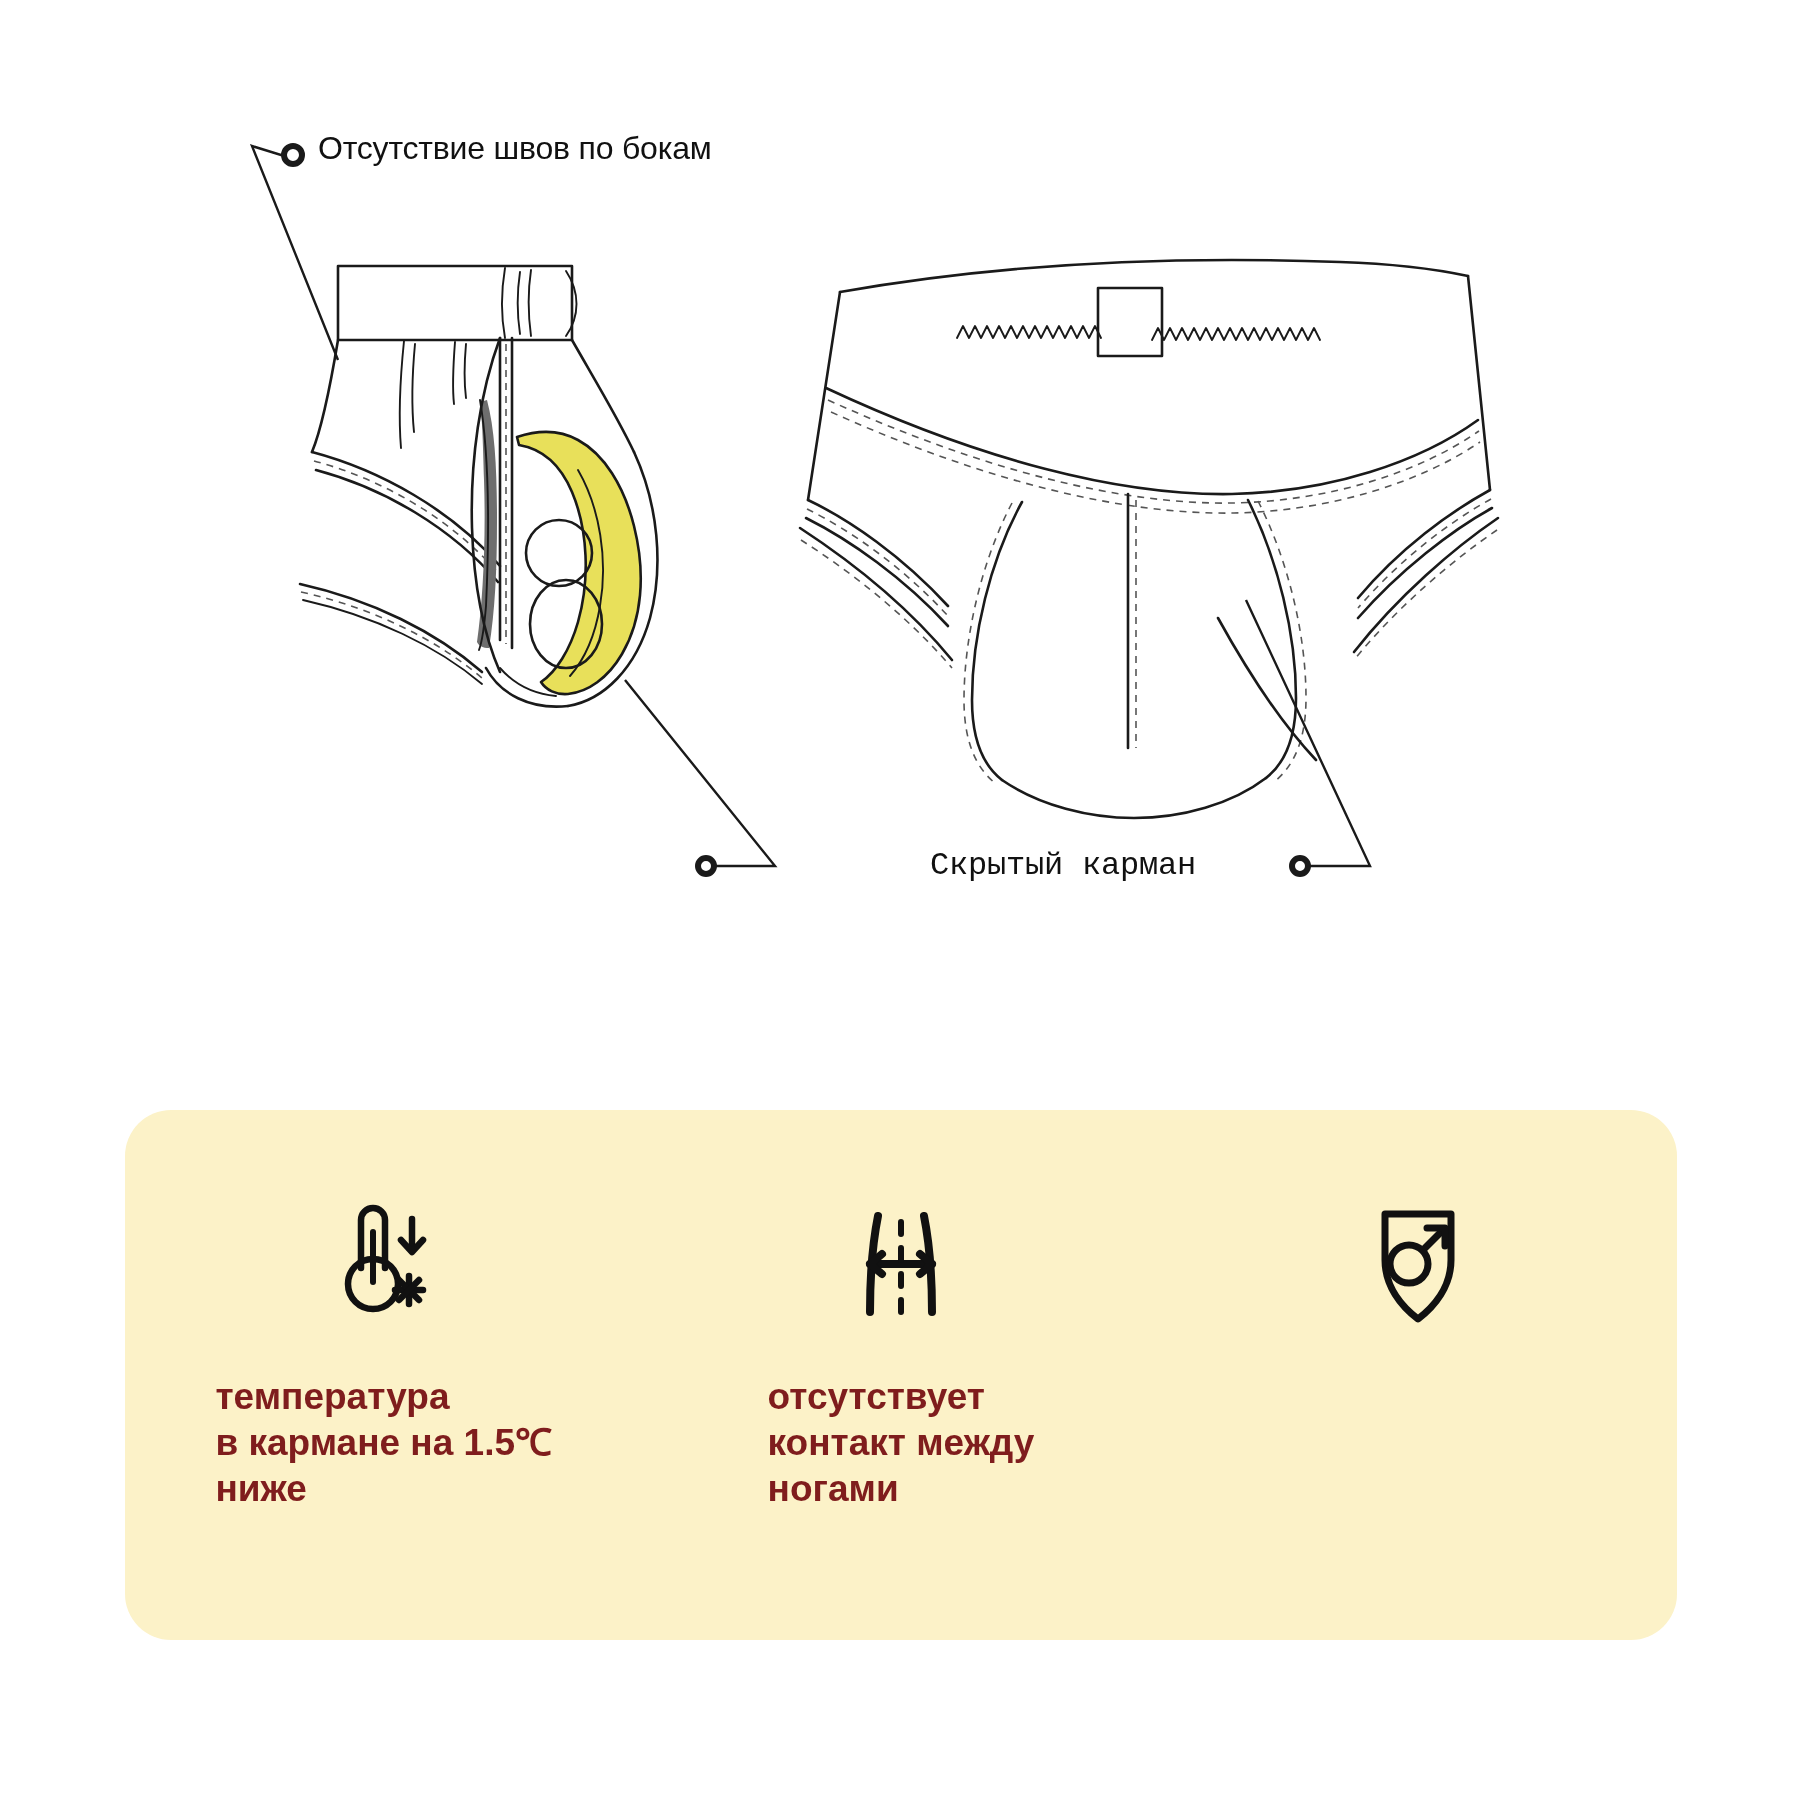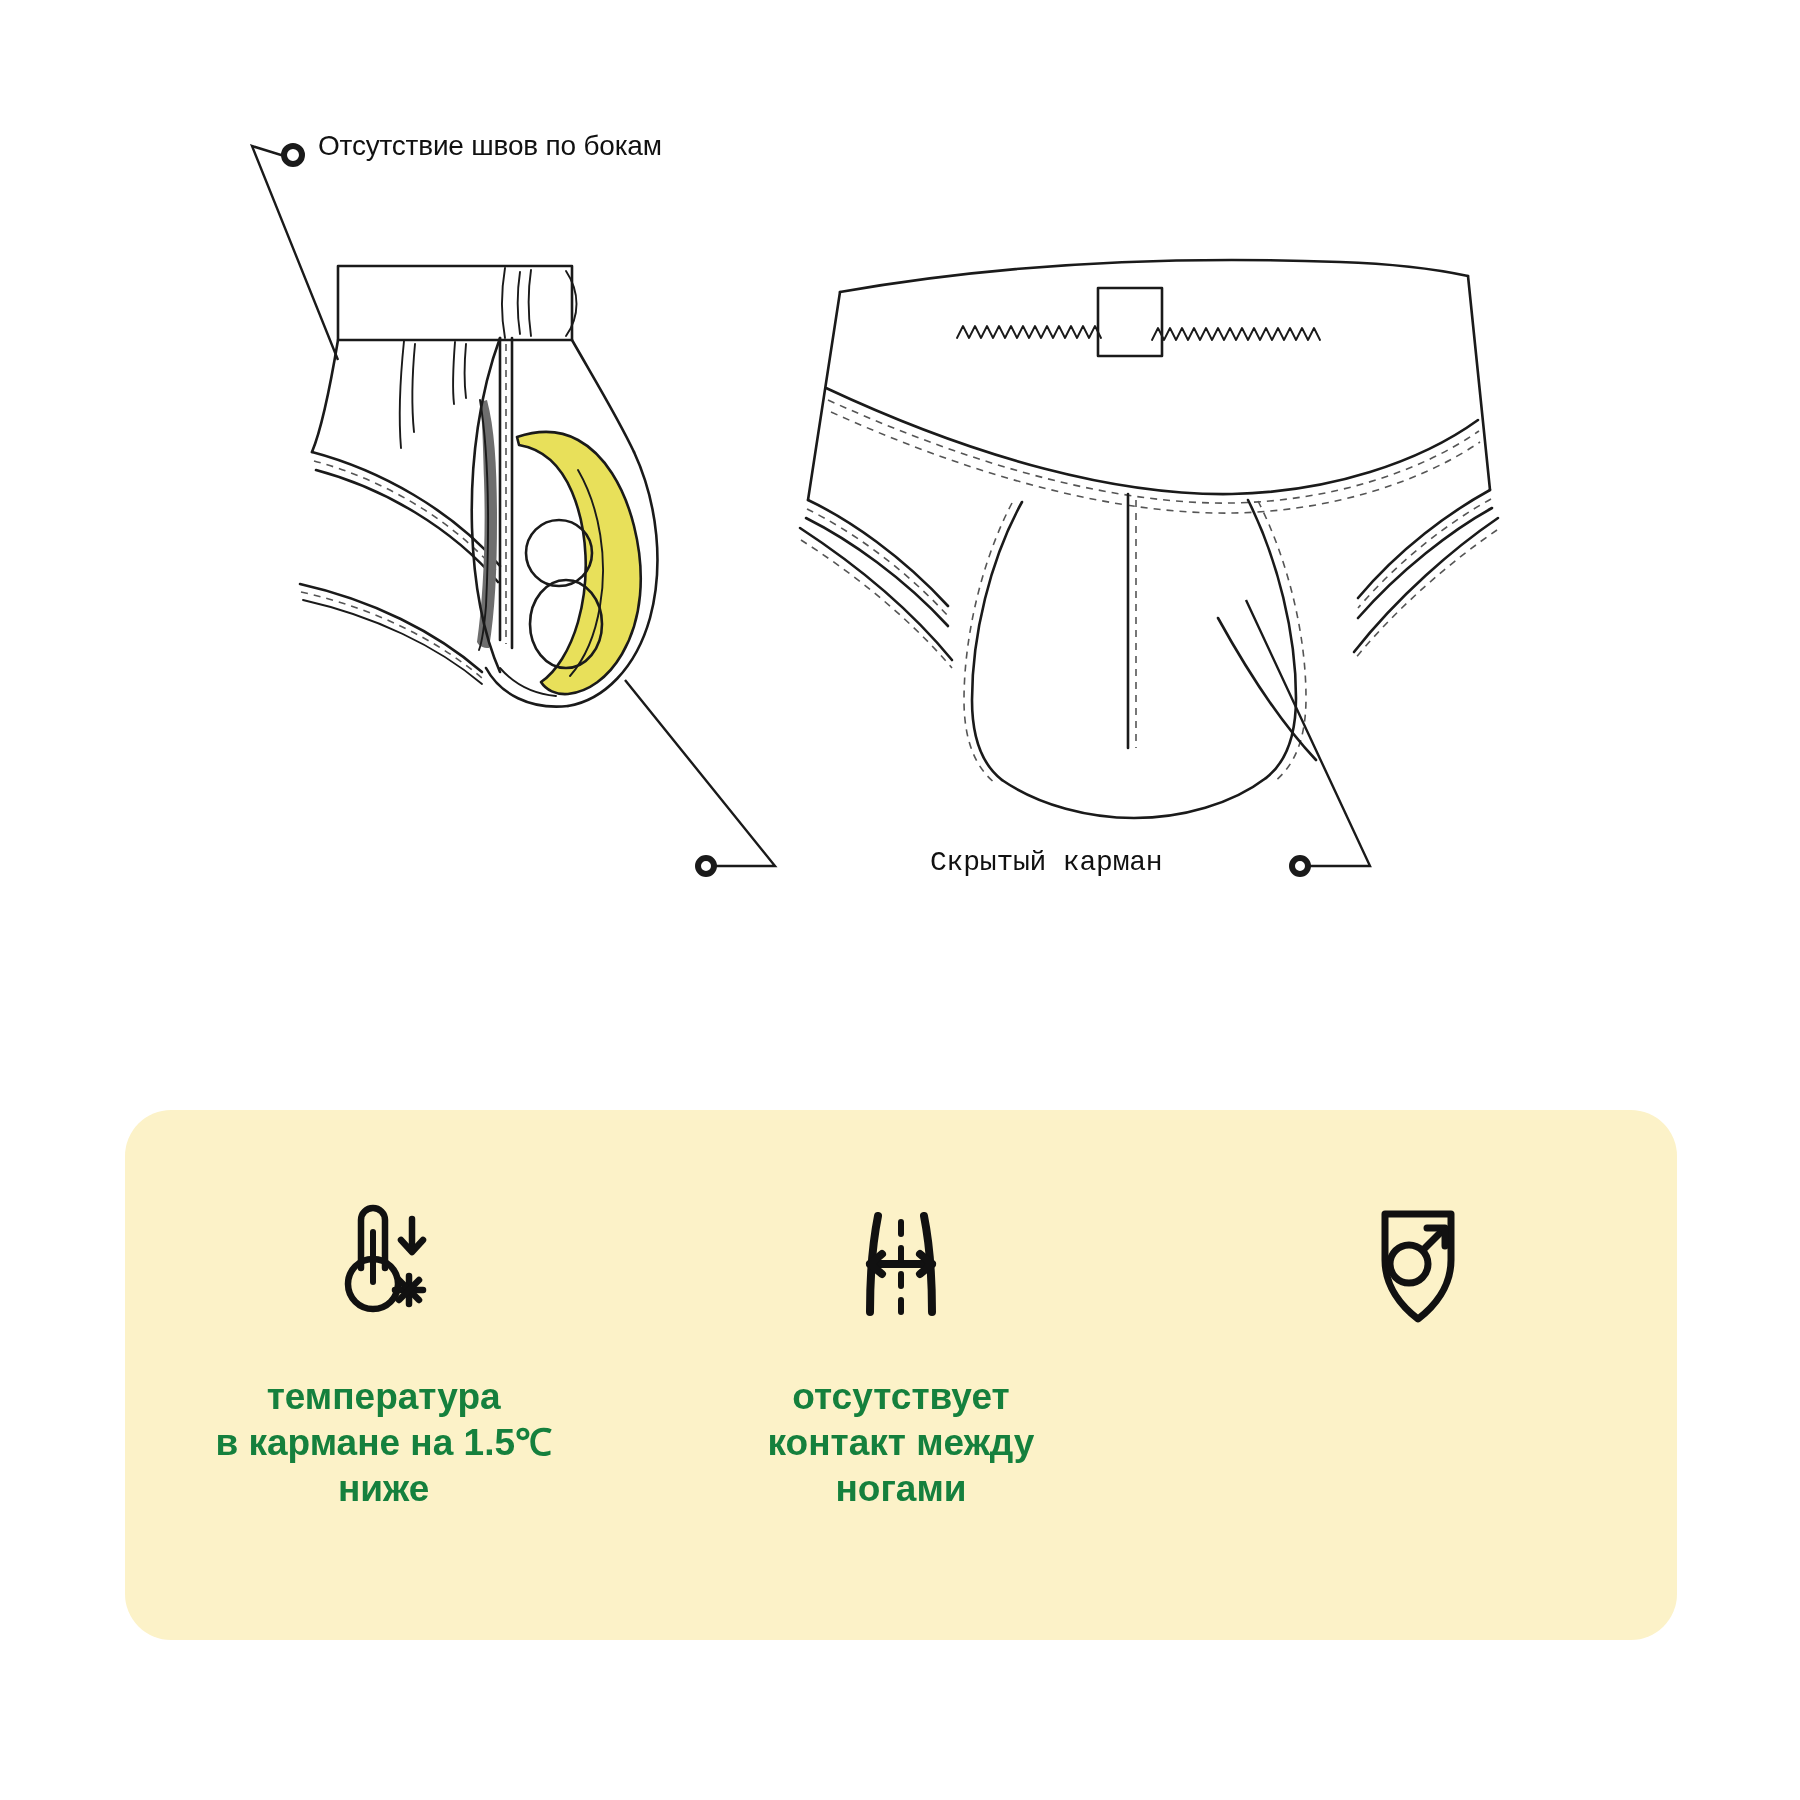--- a/index.html
+++ b/index.html
@@ -26,21 +26,21 @@
     left: 0;
     top: 0;
     width: 1800px;
     height: 1800px;
     pointer-events: none;
   }
 
   
   .callout-label {
     position: absolute;
-    font-size: 28px;
+    font-size: 32px;
     line-height: 1.1;
     letter-spacing: -0.2px;
     white-space: nowrap;
     color: #111111;
   }
   #label-no-side-seams { left: 318px; top: 131px; }
   #label-no-leg-contact { left: 108px; top: 848px; }
   #label-hidden-pocket  { left: 930px; top: 848px; font-family: Liberation Mono, monospace; }
 
   
@@ -76,22 +76,22 @@
     height: 130px;
     display: flex;
     align-items: center;
     justify-content: center;
   }
   .feature-caption {
     margin-top: 42px;
     font-size: 37px;
     font-weight: bold;
     line-height: 1.24;
-    text-align: center;
-    color: #15803d;
+    text-align: left;
+    color: #7f1d1d;
     white-space: pre-line;
   }
 </style>
 </head>
 <body>
 
 <div id="stage">
 
   <svg class="art" viewBox="0 0 1800 1800">
     <defs>

